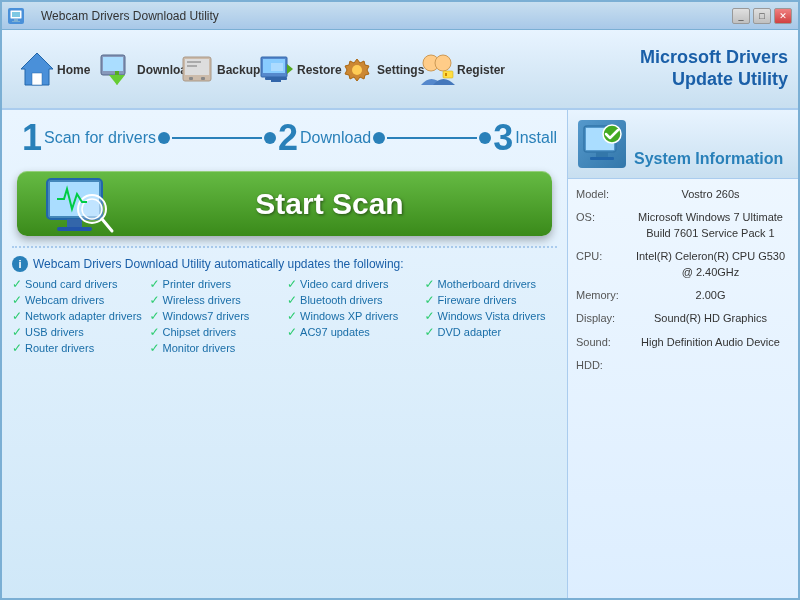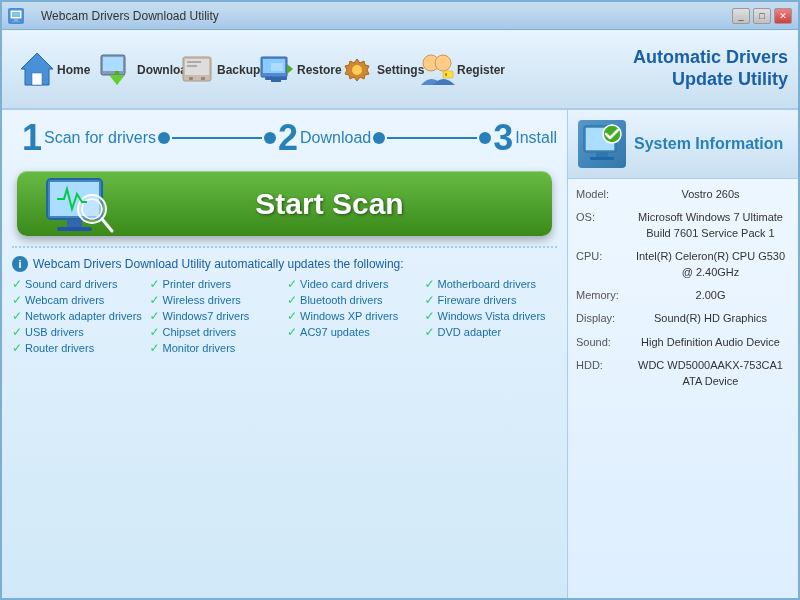--- a/index.html
+++ b/index.html
@@ -238,21 +238,21 @@
     #right-panel {
       width: 230px;
       background: linear-gradient(to bottom, #f0f8ff, #ddeeff);
       padding: 0;
       overflow-y: auto;
     }
     #sysinfo-header {
       background: linear-gradient(to bottom, #e8f4ff, #c8dff0);
       padding: 10px;
       display: flex;
-      align-items: center;
+      align-items: flex-end;
       gap: 8px;
       border-bottom: 1px solid #aaccee;
     }
     #sysinfo-icon {
       width: 48px;
       height: 48px;
       background: linear-gradient(135deg, #5599cc, #3377aa);
       border-radius: 4px;
       display: flex;
       align-items: center;
@@ -379,21 +379,21 @@
         <path d="M4,36 Q14,24 26,36" fill="#5588cc"></path>
         <path d="M16,36 Q26,24 38,36" fill="#4477bb"></path>
         <rect x="26" y="22" width="10" height="7" rx="1" fill="#ffdd44" stroke="#ccaa00" stroke-width="0.5"></rect>
         <rect x="28" y="24" width="2" height="3" fill="#cc8800"></rect>
       </svg>
     </div>
     <span class="tool-label">Register</span>
   </div>
 
   <div id="toolbar-right">
-    <div>Automatic Drivers</div>
+    <div>Microsoft Drivers</div>
     <div>Update  Utility</div>
   </div>
 </div>
 
 <div id="main">
 
   <div id="left-panel">
 
     <div id="step-row">
       <div class="step-item step">
@@ -556,18 +556,17 @@
         <div class="sysinfo-row">
           <span class="sysinfo-label">Display:</span>
           <span class="sysinfo-value">Sound(R) HD Graphics</span>
         </div>
         <div class="sysinfo-row">
           <span class="sysinfo-label">Sound:</span>
           <span class="sysinfo-value">High Definition Audio Device</span>
         </div>
         <div class="sysinfo-row">
           <span class="sysinfo-label">HDD:</span>
-          <span class="sysinfo-value">WDC WD5000AAKX-753CA1 ATA Device</span>
         </div>
       </div>
   </div>
 
 </div>
 
 </body></html>

